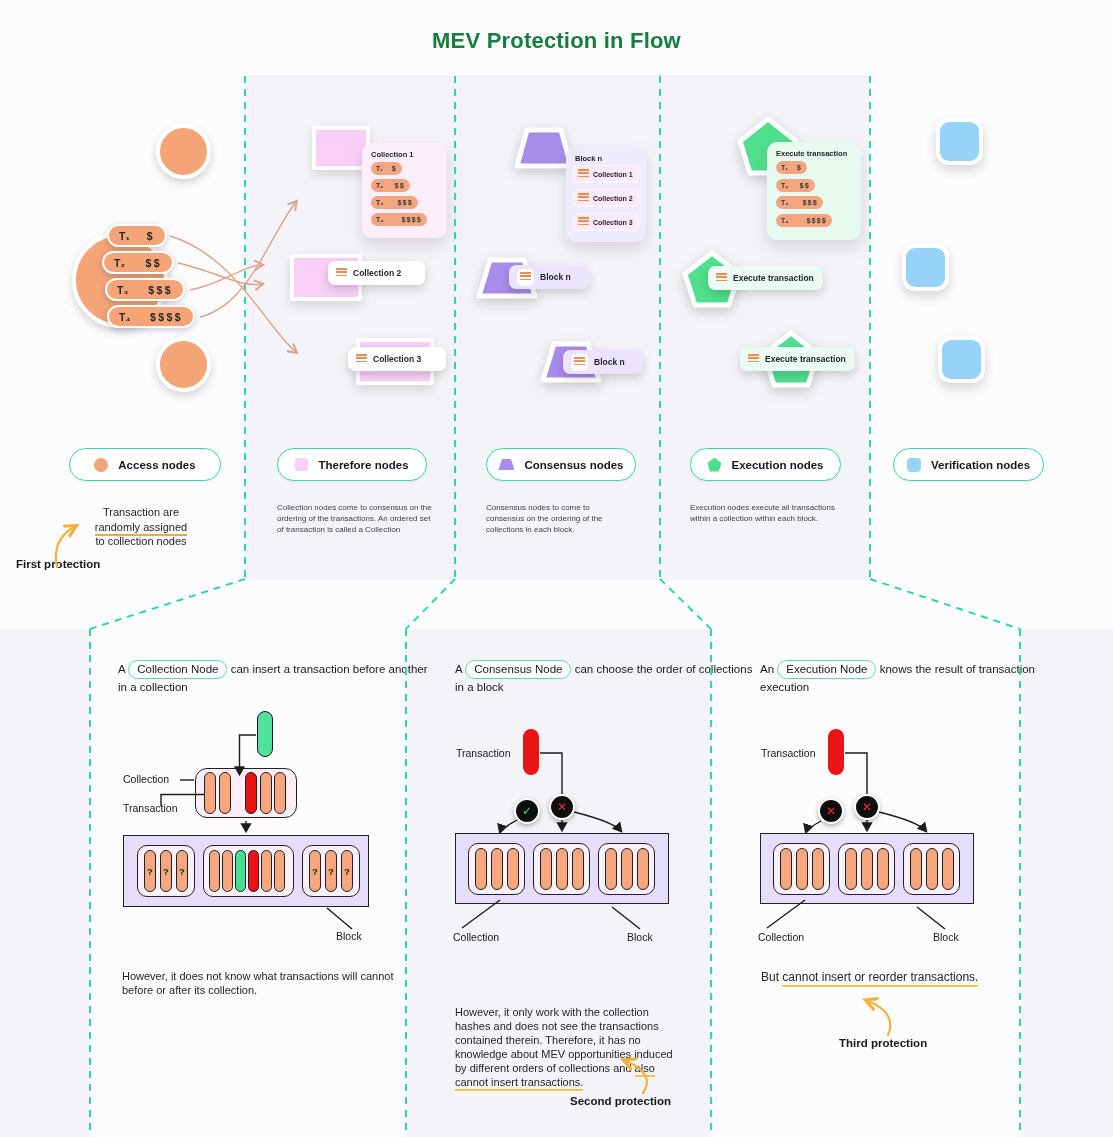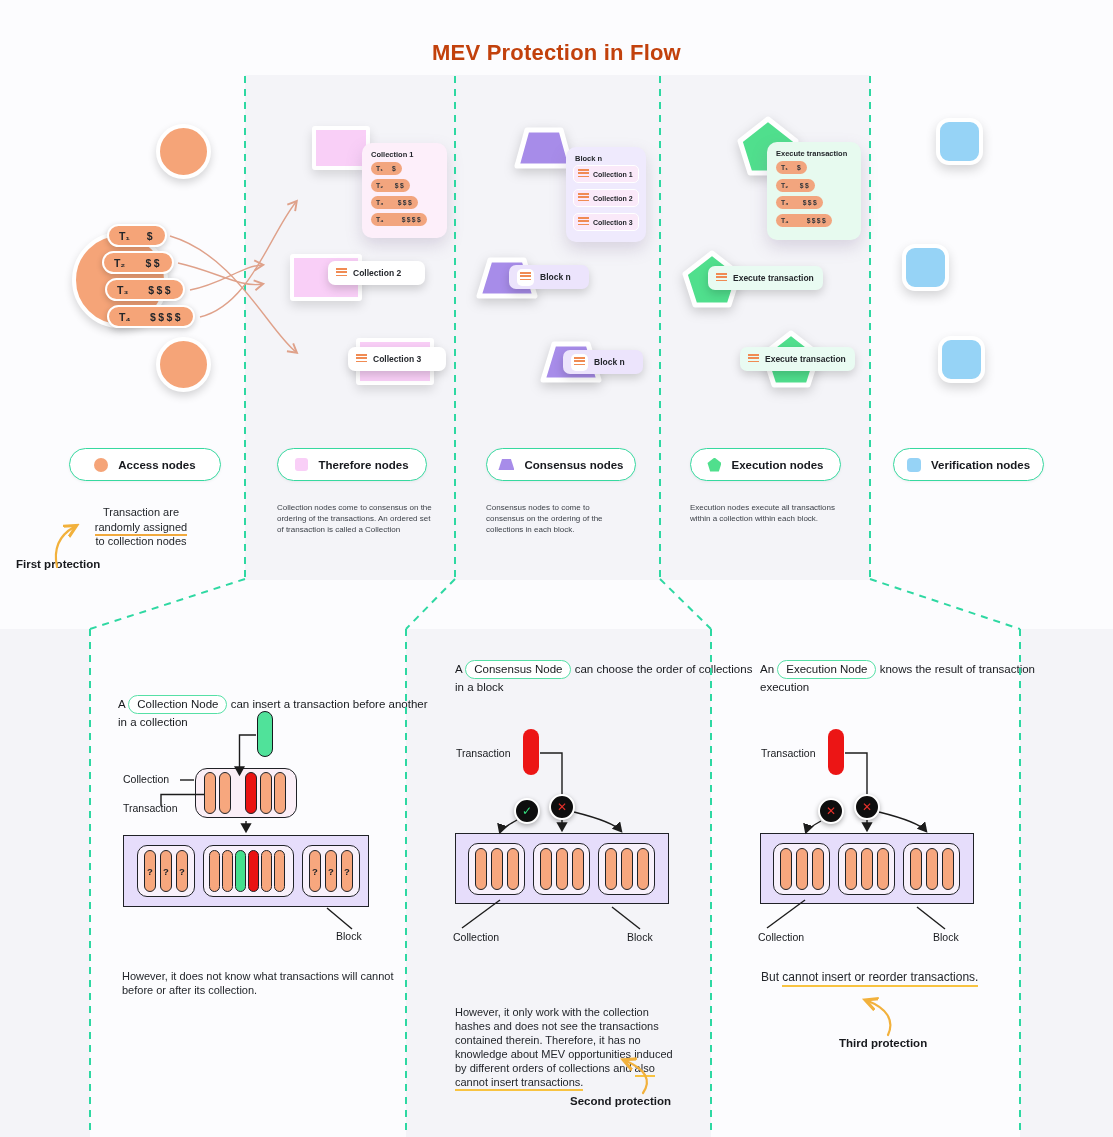--- a/index.html
+++ b/index.html
@@ -1,20 +1,20 @@
 <!DOCTYPE html>
 <html><head>
 <meta charset="utf-8">
 <style>
   html,body{margin:0;padding:0;background:#fff;}
   *{box-sizing:border-box;}
   .canvas{position:relative;width:1113px;height:1137px;background:#fcfcfe;overflow:hidden;
           font-family:"Liberation Sans","DejaVu Sans",sans-serif;color:#1c1e22;}
   .tint{position:absolute;background:#f4f4f8;}
-  .title{position:absolute;left:0;right:0;top:40px;text-align:center;font-size:22px;font-weight:800;color:#c2410c;letter-spacing:.2px;}
+  .title{position:absolute;left:0;right:0;top:28px;text-align:center;font-size:22px;font-weight:800;color:#15803d;letter-spacing:.2px;}
   svg.overlay{position:absolute;left:0;top:0;z-index:5;pointer-events:none;}
 
   
   .circle{position:absolute;border-radius:50%;background:#f5a478;border:4px solid #fff;box-shadow:0 4px 9px rgba(0,0,0,.16);}
   .psq{position:absolute;background:#f9cff7;border:4px solid #fff;border-radius:3px;box-shadow:0 5px 11px rgba(0,0,0,.13);}
   .bsq{position:absolute;background:#96d3f6;border:4px solid #fff;border-radius:13px;box-shadow:0 5px 11px rgba(0,0,0,.16);}
   .shape-svg{position:absolute;filter:drop-shadow(0 4px 6px rgba(0,0,0,.18));}
 
   .tpill{position:absolute;height:23px;background:#f5a478;border:2.5px solid #fff;border-radius:13px;
          box-shadow:0 2px 6px rgba(0,0,0,.2);display:flex;align-items:center;justify-content:space-between;
@@ -249,21 +249,21 @@
     <span>Transaction are</span><br>
     <span class="ul-o">randomly assigned</span><br>
     <span>to collection nodes</span>
   </div>
   <div class="prot" style="left:16px;top:558px;">First protection</div>
 
   <div class="desc" style="left:277px;top:503px;width:160px;">Collection nodes come to consensus on the ordering of the transactions. An ordered set of transaction is called a Collection</div>
   <div class="desc" style="left:486px;top:503px;width:138px;">Consensus nodes to come to consensus on the ordering of the collections in each block.</div>
   <div class="desc" style="left:690px;top:503px;width:150px;">Execution nodes execute all transactions within a collection within each block.</div>
 
-  <div class="phead" style="left:118px;top:660px;width:312px;margin-top:35px;">
+  <div class="phead" style="left:118px;top:660px;width:312px;">
     <span>A</span>
     <span class="node-pill">Collection Node</span>
     <span>can insert a transaction before another in a collection</span>
   </div>
 
   <div class="spill green" style="left:257px;top:711px;"></div>
 
   <div class="crect" style="left:195px;top:768px;width:102px;height:50px;"></div>
   <div class="bpill" style="left:204px;top:772px;"></div>
   <div class="bpill" style="left:219px;top:772px;"></div>

